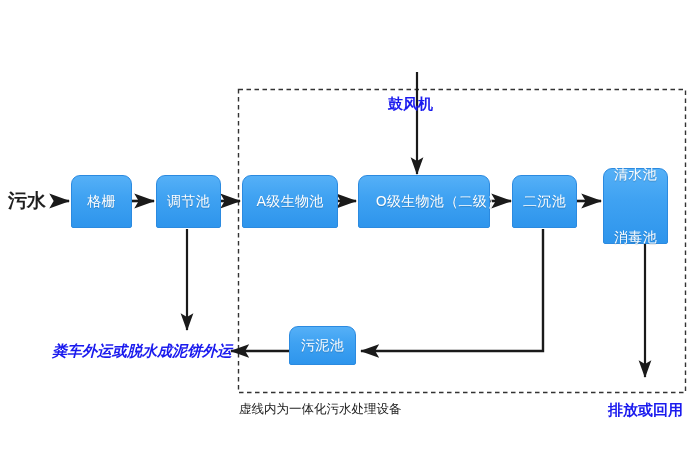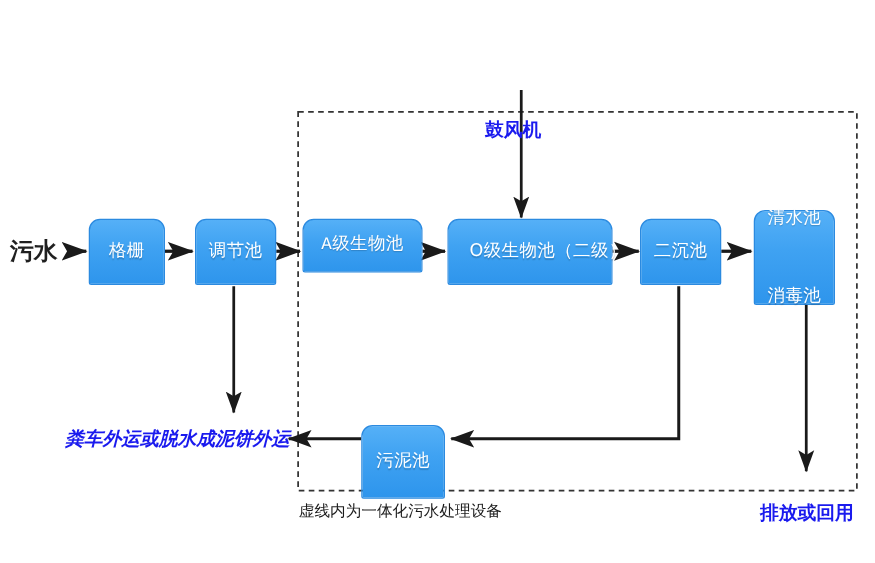--- a/index.html
+++ b/index.html
@@ -105,38 +105,38 @@
   </svg>
 
   <div class="node" style="left:71px; top:175px; width:61px; height:53px;">
     <span class="node-text">格栅</span>
   </div>
 
   <div class="node" style="left:156px; top:175px; width:65px; height:53px;">
     <span class="node-text">调节池</span>
   </div>
 
-  <div class="node" style="left:242px; top:175px; width:96px; height:43px;font-family:Liberation Mono, monospace;">
+  <div class="node" style="left:242px; top:175px; width:96px; height:53px;">
     <span class="node-text">A级生物池</span>
   </div>
 
   <div class="node" style="left:358px; top:175px; width:132px; height:53px;padding-left:29px;">
     <span class="node-text">O级生物池（二级）</span>
   </div>
 
   <div class="node" style="left:512px; top:175px; width:65px; height:53px;">
     <span class="node-text">二沉池</span>
   </div>
 
   <div class="node two-line" style="left:603px; top:168px; width:65px; height:76px;gap:46px;">
     <span class="node-text">清水池</span>
     <span class="node-text">消毒池</span>
   </div>
 
-  <div class="node" style="left:289px; top:340px; width:67px; height:59px;">
+  <div class="node" style="left:289px; top:326px; width:67px; height:39px;">
     <span class="node-text">污泥池</span>
   </div>
 
   <div class="free-label lbl-inflow" style="left:8px; top:188px;">污水</div>
 
   <div class="free-label lbl-blue" style="left:388px; top:48px;margin-top:47px;">鼓风机</div>
 
   <div class="free-label lbl-blue" style="left:52px; top:342px;font-style:italic;">粪车外运或脱水成泥饼外运</div>
 
   <div class="free-label lbl-caption" style="left:239px; top:401px;">虚线内为一体化污水处理设备</div>

